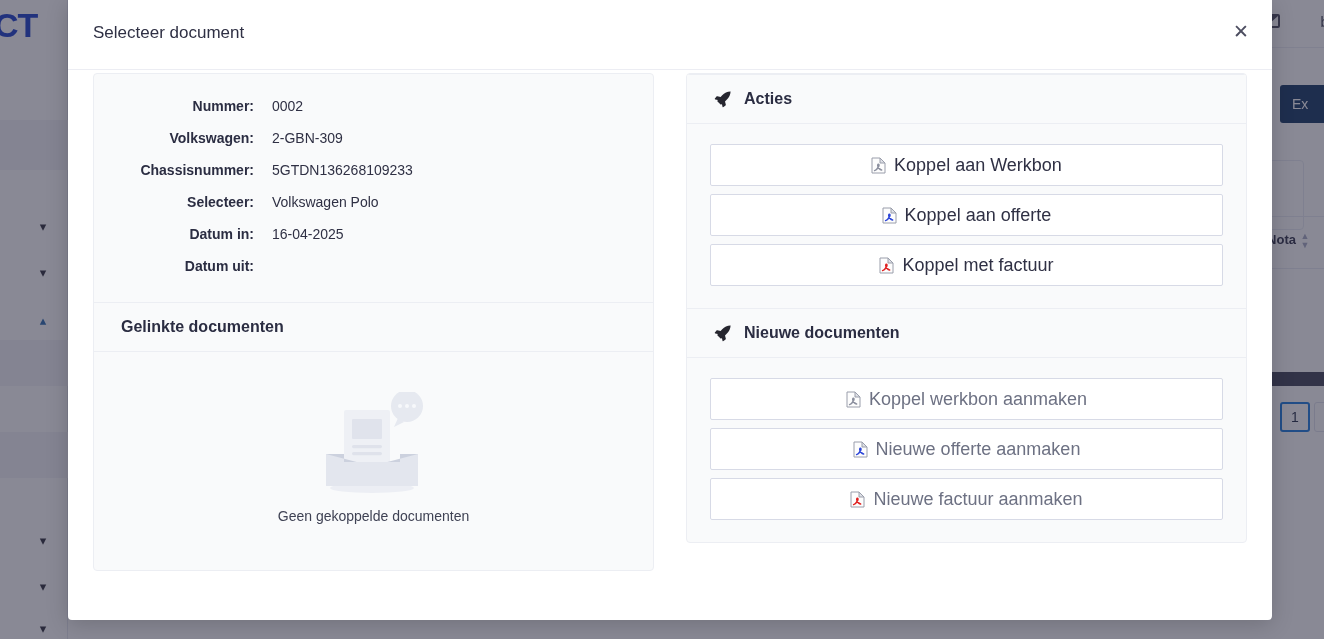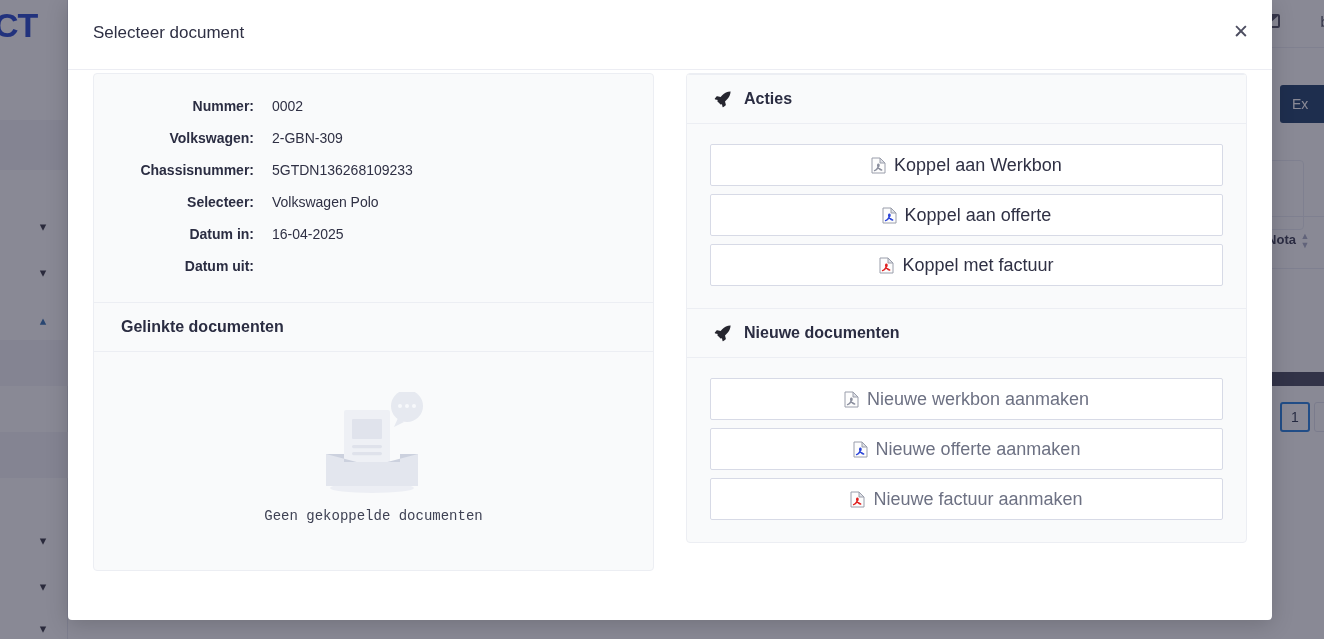--- a/index.html
+++ b/index.html
@@ -151,21 +151,21 @@
   }
 
   
   .rocket-icon { display: inline-block; width: 18px; height: 18px; }
 
   
   .empty-state {
     padding: 40px 0 46px 0; text-align: center;
   }
   .empty-illustration { width: 120px; height: 104px; margin: 0 auto 12px auto; }
-  .empty-text { font-size: 14px; color: #3f4254; font-family: Liberation Mono, monospace; }
+  .empty-text { font-size: 14px; color: #3f4254; }
 
   
   .action-group { padding: 20px 23px 22px 23px; }
   .action-btn {
     display: flex; align-items: center; justify-content: center; gap: 8px;
     width: 100%; height: 42px; margin-bottom: 8px;
     background: #ffffff; border: 1px solid #d7dae6; border-radius: 2px;
     font-size: 18px; color: #2f3044; cursor: pointer;
     font-family: "Liberation Sans", sans-serif;
   }
@@ -342,21 +342,21 @@
 
       <div class="action-group">
         <button class="action-btn muted">
           <span class="pdf-icon">
             <svg viewBox="0 0 15 17" width="15" height="17" xmlns="http://www.w3.org/2000/svg">
               <path d="M1 1h8l5 5v10H1z" fill="#fdfdfd" stroke="#9a9eab" stroke-width="1"></path>
               <path d="M9 1l5 5H9z" fill="#dfe1e7" stroke="#9a9eab" stroke-width="1"></path>
               <path d="M3.6 13.6c1.6-.5 3-2.2 4.1-4.3.5-1 .3-2-.3-2-.7 0-.8.9-.5 2 .5 1.8 2 3.4 3.7 3.8" fill="none" stroke="#8b8f9e" stroke-width="1.5" stroke-linecap="round"></path>
             </svg>
           </span>
-          <span>Nieuwe werkbon aanmaken</span>
+          <span>Koppel werkbon aanmaken</span>
         </button>
 
         <button class="action-btn muted">
           <span class="pdf-icon">
             <svg viewBox="0 0 15 17" width="15" height="17" xmlns="http://www.w3.org/2000/svg">
               <path d="M1 1h8l5 5v10H1z" fill="#fdfdfd" stroke="#9a9eab" stroke-width="1"></path>
               <path d="M9 1l5 5H9z" fill="#dfe1e7" stroke="#9a9eab" stroke-width="1"></path>
               <path d="M3.6 13.6c1.6-.5 3-2.2 4.1-4.3.5-1 .3-2-.3-2-.7 0-.8.9-.5 2 .5 1.8 2 3.4 3.7 3.8" fill="none" stroke="#2b44d8" stroke-width="1.5" stroke-linecap="round"></path>
             </svg>
           </span>

